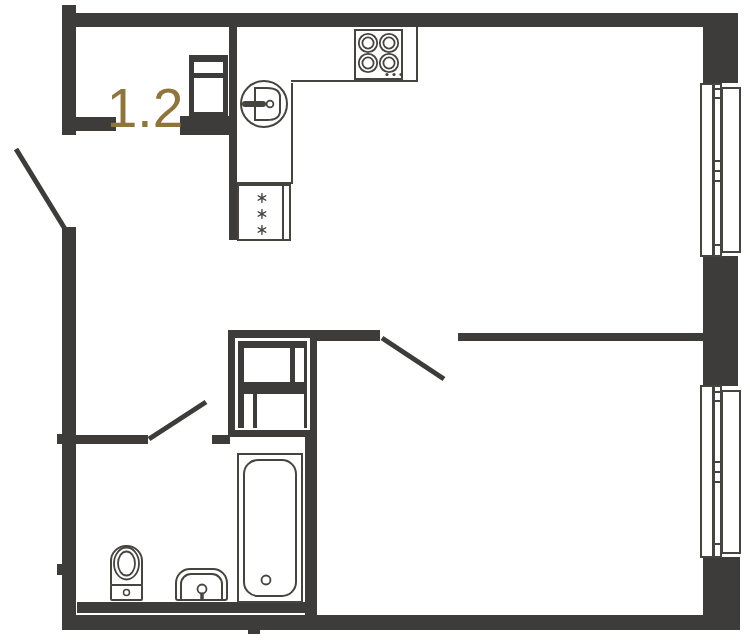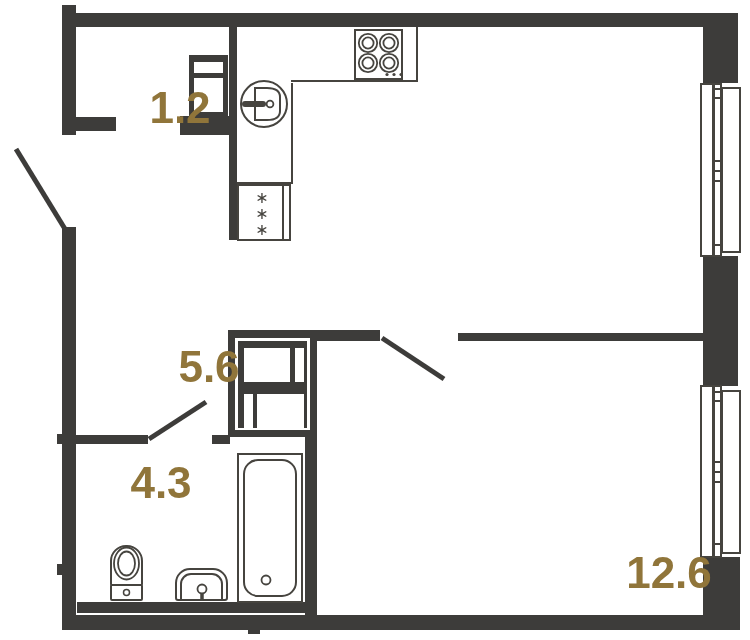--- a/index.html
+++ b/index.html
@@ -10,21 +10,21 @@
   }
   html,body{margin:0;padding:0;background:var(--bg);}
   .plan{position:relative;width:750px;height:640px;background:var(--bg);overflow:hidden;
         font-family:"Liberation Sans", sans-serif;}
   .wall{position:absolute;background:var(--wall);}
   .thin{position:absolute;background:var(--line);}
   .box{position:absolute;box-sizing:border-box;border:2px solid var(--line);background:var(--bg);}
   .darkbox{position:absolute;background:var(--wall);}
   .whitebox{position:absolute;background:var(--bg);}
   .room-label{position:absolute;display:flex;align-items:center;justify-content:center;
-        color:var(--label);font-size:44px;font-weight:700;letter-spacing:0;margin-left:35px;}
+        color:var(--label);font-size:55px;font-weight:400;letter-spacing:0;}
   .overlay{position:absolute;left:0;top:0;pointer-events:none;}
   .snowflakes{position:absolute;left:253px;top:190px;width:18px;height:48px;display:flex;
         flex-direction:column;justify-content:space-between;align-items:center;
         color:var(--line);font-size:16px;line-height:1;}
 </style>
 </head>
 <body>
 
 <div class="plan">
 
@@ -139,17 +139,14 @@
 
     <circle cx="266" cy="580" r="4.5" stroke="#46443f" stroke-width="1.8" fill="#ffffff"></circle>
 
     <g>
       <line x1="202" y1="589" x2="202" y2="601" stroke="#46443f" stroke-width="3.5"></line>
       <circle cx="202" cy="589" r="4.5" stroke="#46443f" stroke-width="1.8" fill="#ffffff"></circle>
     </g>
   </svg>
 
   <div class="room-label" style="left:85px;top:80px;width:120px;height:56px;">1.2</div>
-  <div class="room-label" style="left:114px;top:339px;width:120px;height:56px;">5.6</div>
-  <div class="room-label" style="left:66px;top:455px;width:120px;height:56px;">4.3</div>
-  <div class="room-label" style="left:559px;top:545px;width:150px;height:56px;">12.6</div>
 
 </div>
 
 </body></html>

